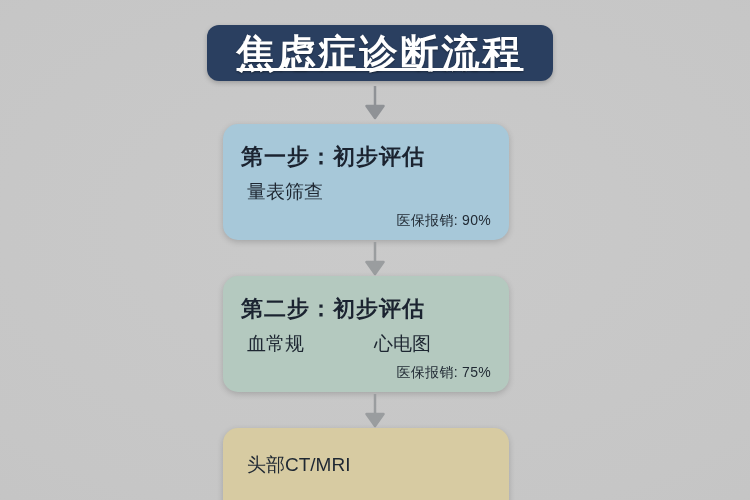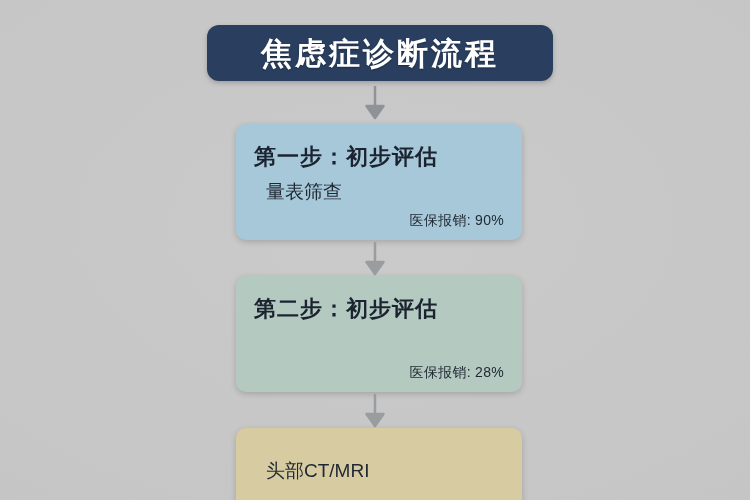--- a/index.html
+++ b/index.html
@@ -32,65 +32,66 @@
     height: 56px;
     background: #2a3f60;
     border-radius: 12px;
     box-shadow: 0 2px 5px rgba(0,0,0,0.22);
     display: flex;
     align-items: center;
     justify-content: center;
   }
   .title-text {
     color: #ffffff;
-    font-size: 31px;
+    font-size: 38px;
     font-weight: bold;
     letter-spacing: 3px;
     line-height: 1;
     text-shadow: 0 1px 2px rgba(0,0,0,0.35);
     white-space: nowrap;
+    text-decoration: underline;
   }
 
   
   .arrow {
     position: absolute;
     left: 50%;
     transform: translateX(-50%);
     width: 26px;
     height: 38px;
   }
   .arrow svg { display: block; }
 
   
   .step-card {
     position: absolute;
-    left: 236px;
+    left: 223px;
     width: 286px;
-    border-radius: 10px;
+    border-radius: 15px;
     box-shadow: 0 2px 6px rgba(0,0,0,0.18);
     box-sizing: border-box;
     padding: 20px 18px 12px 18px;
   }
   .step-card.step-1 { top: 124px;  height: 116px; background: #a7c8d9; }
   .step-card.step-2 { top: 276px;  height: 116px; background: #b4c9bf; }
   .step-card.step-3 { top: 428px;  height: 116px; background: #d7cba2; }
 
   .step-heading {
     font-size: 22px;
     font-weight: bold;
     color: #1b2330;
     letter-spacing: 1px;
     line-height: 1.15;
     white-space: nowrap;
     margin: 0 0 12px 0;
   }
   .step-items {
     display: flex;
     align-items: baseline;
-    margin: 12px;
+    margin: 6px;
     padding: 0;
     list-style: none;
   }
   .step-item {
     font-size: 19px;
     color: #1e2732;
     line-height: 1.2;
     white-space: nowrap;
   }
   .step-item + .step-item { margin-left: 70px; }
@@ -129,21 +130,25 @@
   </div>
 
   <div class="arrow" style="top: 242px;">
     <svg width="26" height="38" viewBox="0 0 26 38" aria-hidden="true">
       <path d="M13 0 L13 24 M13 32 L4.5 20 L21.5 20 Z" fill="#9a9d9f" stroke="#9a9d9f" stroke-width="2.5" stroke-linejoin="round"></path>
     </svg>
   </div>
 
   <div class="step-card step-2">
     <div class="step-heading">第二步：初步评估</div>
-    <div class="step-footer">医保报销: 28%</div>
+    <ul class="step-items">
+      <li class="step-item">血常规</li>
+      <li class="step-item">心电图</li>
+    </ul>
+    <div class="step-footer">医保报销: 75%</div>
   </div>
 
   <div class="arrow" style="top: 394px;">
     <svg width="26" height="38" viewBox="0 0 26 38" aria-hidden="true">
       <path d="M13 0 L13 24 M13 32 L4.5 20 L21.5 20 Z" fill="#9a9d9f" stroke="#9a9d9f" stroke-width="2.5" stroke-linejoin="round"></path>
     </svg>
   </div>
 
   <div class="step-card step-3">
     <ul class="step-items">

